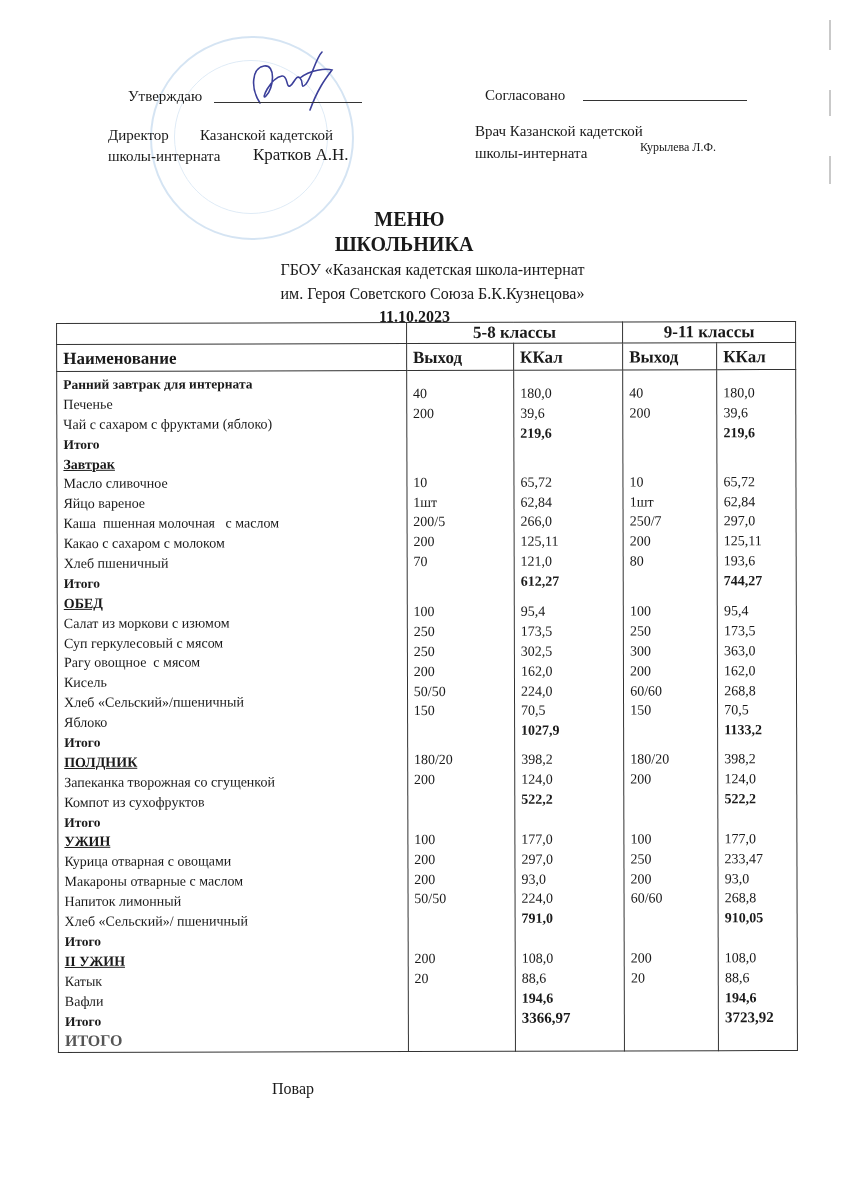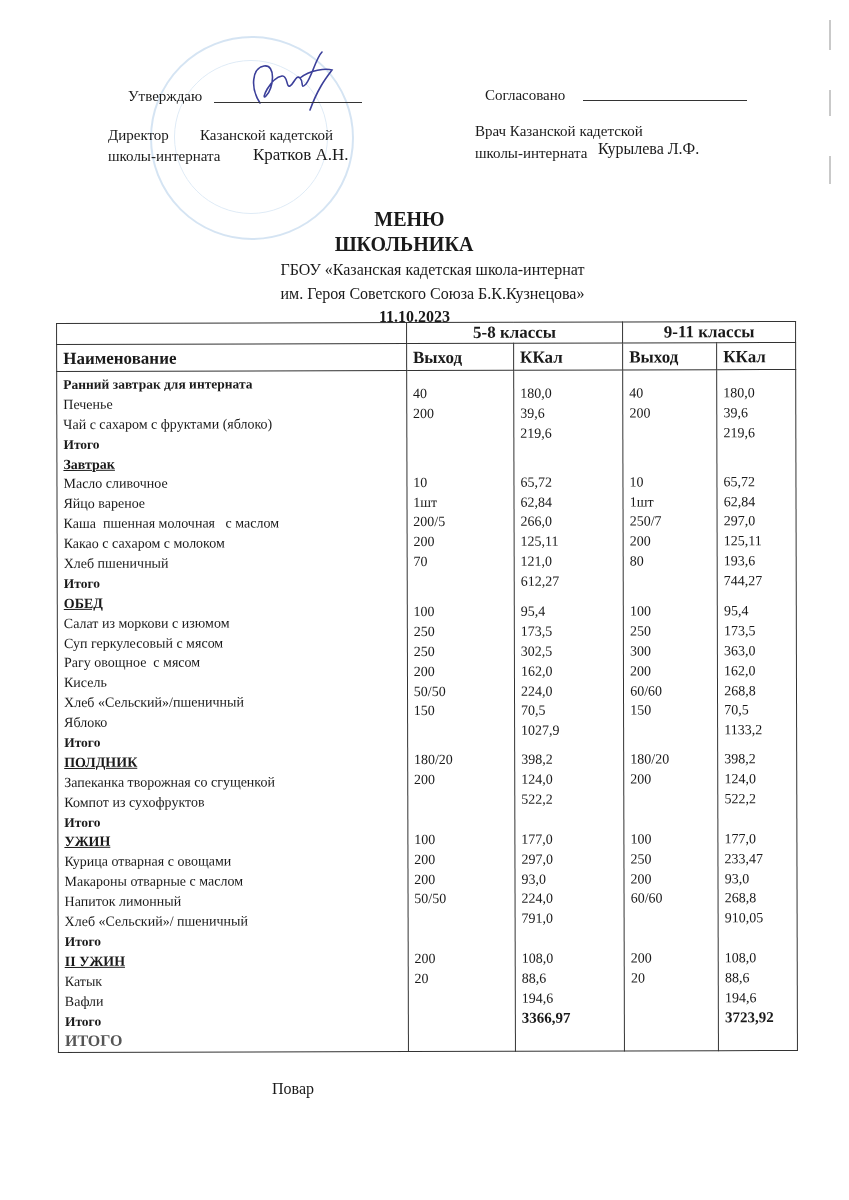--- a/index.html
+++ b/index.html
@@ -14,42 +14,42 @@
   .approve-lbl { left:128px; top:88px; font-size:15px; }
   .approve-line { left:214px; top:102px; width:148px; border-top:1px solid #333; }
   .dir-1 { left:108px; top:127px; font-size:15px; }
   .dir-1b { left:200px; top:127px; font-size:15px; }
   .dir-2 { left:108px; top:148px; font-size:15px; }
   .dir-2b { left:253px; top:145px; font-size:17px; }
   .agreed-lbl { left:485px; top:87px; font-size:15px; }
   .agreed-line { left:583px; top:100px; width:164px; border-top:1px solid #333; }
   .doc-1 { left:475px; top:123px; font-size:15px; }
   .doc-2 { left:475px; top:145px; font-size:15px; }
-  .doc-2b { left:598px; top:140px; font-size:16px; }
+  .doc-2b { left:640px; top:140px; font-size:12px; }
   .title-1 { left:0; width:849px; text-align:center; top:208px; font-size:20px; font-weight:bold; padding-left:0; }
   .title-1 span { display:inline-block; margin-left:-30px; }
   .title-2 { left:0; width:838px; text-align:center; top:233px; font-size:20px; font-weight:bold; }
   .title-2 span { display:inline-block; margin-left:-30px; }
   .org-1 { left:0; width:849px; text-align:center; top:261px; font-size:16px; }
   .org-1 span { display:inline-block; margin-left:16px; }
   .org-2 { left:0; width:849px; text-align:center; top:285px; font-size:16px; }
   .org-2 span { display:inline-block; margin-left:16px; }
   .date { left:0; width:849px; text-align:center; top:308px; font-size:16px; font-weight:bold; }
   .date span { display:inline-block; margin-left:-20px; }
 
   table.menu { position:absolute; left:57px; top:322px; width:740px; border-collapse:collapse;
                transform:rotate(-0.15deg); }
   table.menu td { border-left:1px solid #333; border-right:1px solid #333; padding:0 6px; vertical-align:top; }
   table.menu tr.h1 td { border-top:1px solid #333; border-bottom:1px solid #333; height:20px;
                         font-size:17px; font-weight:bold; text-align:center;margin-top:33px; }
   table.menu tr.h2 td { border-bottom:1px solid #333; height:22px; font-size:17px; font-weight:bold; padding-top:4px; }
   table.menu tr.body td { border-bottom:1px solid #333; font-size:14px; line-height:19.9px; padding-top:3px; padding-bottom:1px; }
   .c0 { width:333px; } .c1 { width:93px; } .c2 { width:95px; } .c3 { width:80px; } .c4 { width:65px; }
   .line { height:19.9px; white-space:nowrap; }
-  .bold { font-weight:normal; }
+  .bold { font-weight:bold; }
   .uline { text-decoration:underline; font-weight:bold; }
   .grand { font-size:16px; font-weight:bold; color:#555; }
   .grand-val { font-size:15px; font-weight:bold; }
   .sub-bold { font-weight:bold; font-size:13.5px; }
   .cook { left:272px; top:1080px; font-size:16px; }
   .edge-marks { position:absolute; right:18px; top:20px; width:2px; }
   .edge-marks div { width:2px; background:#c9c9c9; margin-bottom:40px; }
 </style>
 </head>
 <body>

